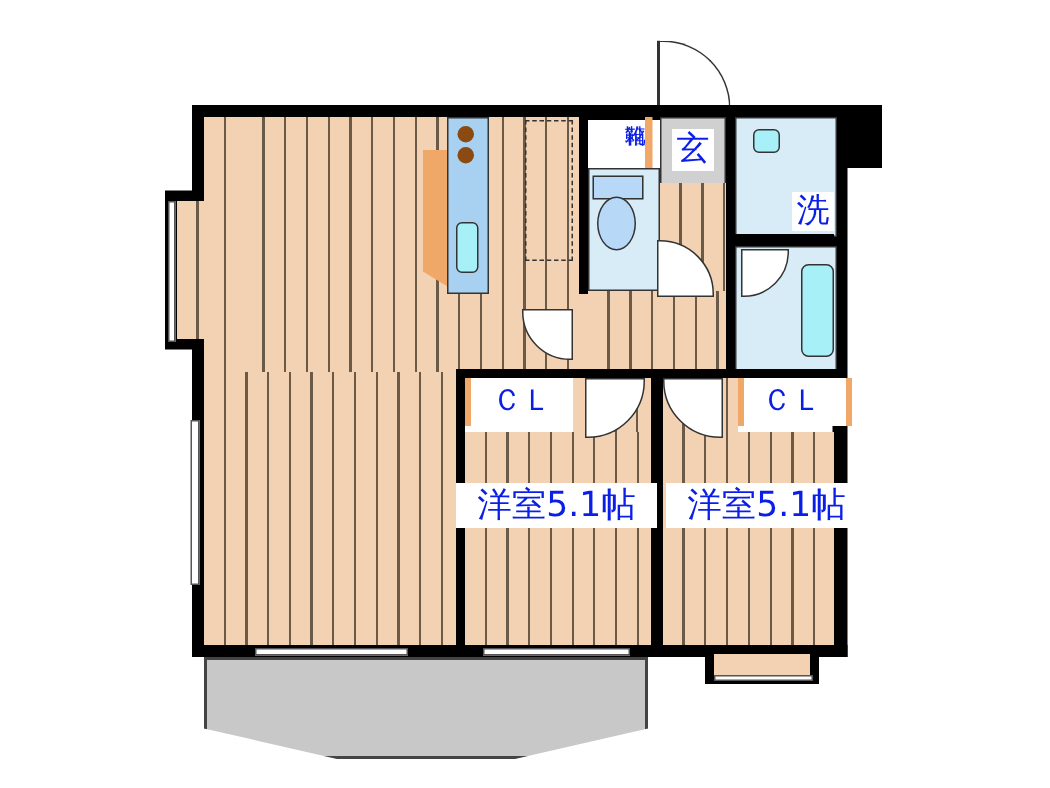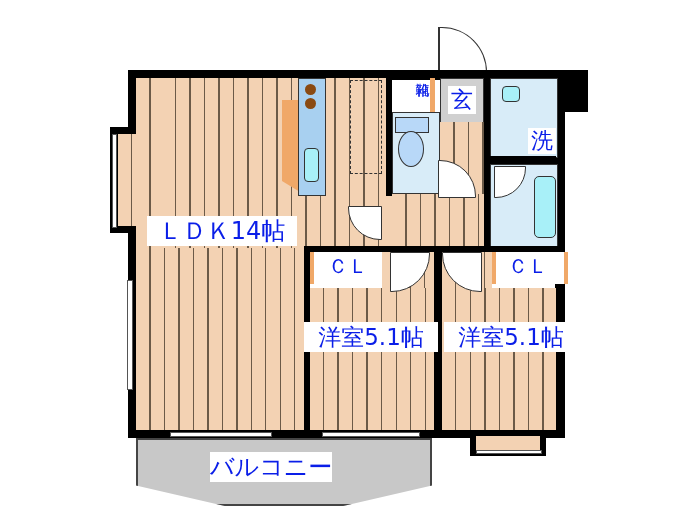--- a/index.html
+++ b/index.html
@@ -80,25 +80,23 @@
   <div class="abs wall" style="left:304px;top:246px;width:6px;height:186px;"></div>
   <div class="abs wall" style="left:434px;top:246px;width:8px;height:186px;"></div>
 
   <div class="abs floor" style="left:310px;top:288px;width:124px;height:142px;"></div>
   <div class="abs floor" style="left:382px;top:252px;width:52px;height:36px;"></div>
   <div class="abs floor" style="left:442px;top:288px;width:114px;height:142px;"></div>
   <div class="abs floor" style="left:442px;top:252px;width:50px;height:36px;"></div>
   <div class="abs door" style="left:390px;top:252px;width:38px;height:38px;border-bottom-right-radius:38px;"></div>
   <div class="abs door" style="left:442px;top:252px;width:38px;height:38px;border-bottom-left-radius:38px;"></div>
 
-  <div class="abs label" style="left:147px;top:216px;width:150px;height:30px;font-size:24px;line-height:30px;">ＬＤＫ14帖</div>
   <div class="abs label" style="left:304px;top:322px;width:134px;height:30px;font-size:23px;line-height:30px;">洋室5.1帖</div>
   <div class="abs label" style="left:444px;top:322px;width:134px;height:30px;font-size:23px;line-height:30px;">洋室5.1帖</div>
 
   <div class="abs win" style="left:170px;top:432px;width:100px;height:3px;"></div>
   <div class="abs win" style="left:322px;top:432px;width:96px;height:3px;"></div>
   <div class="abs wall" style="left:470px;top:436px;width:76px;height:20px;"></div>
   <div class="abs" style="left:476px;top:436px;width:64px;height:14px;background:#f3d2b3;"></div>
   <div class="abs win" style="left:476px;top:450px;width:64px;height:2px;"></div>
 
   <div class="abs" style="left:136px;top:438px;width:292px;height:64px;background:#c8c8c8;border:2px solid #444;clip-path:polygon(0 0,100% 0,100% 70%,70% 100%,30% 100%,0 70%);"></div>
-  <div class="abs label" style="left:210px;top:452px;width:122px;height:30px;font-size:24px;line-height:30px;">バルコニー</div>
 </div>
 
 </body></html>

